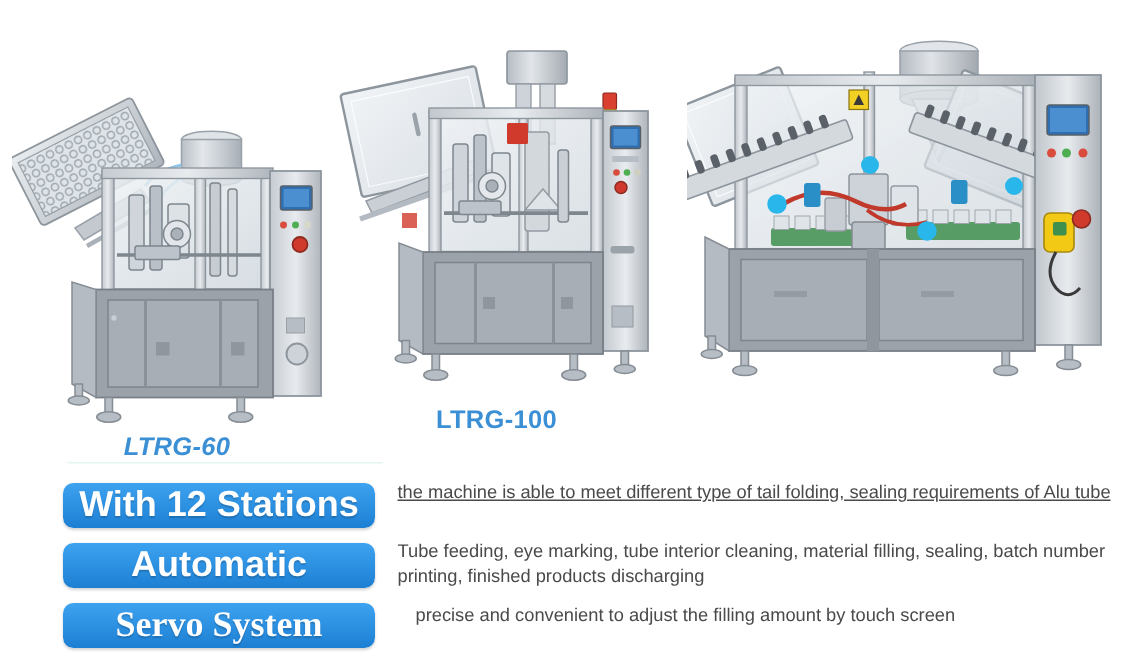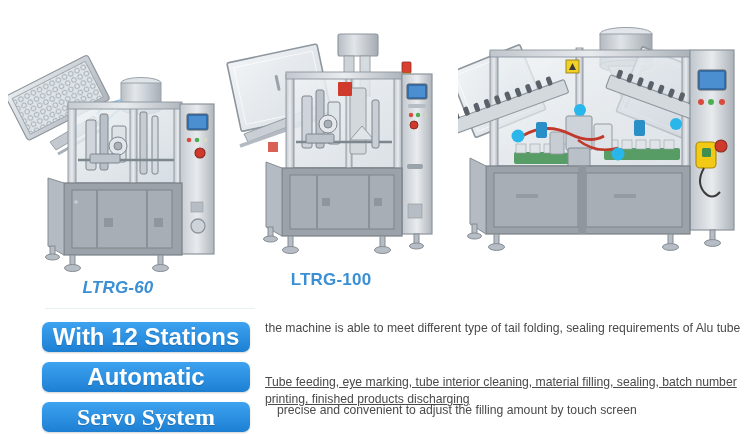--- a/index.html
+++ b/index.html
@@ -13,21 +13,21 @@
 
   
   .gallery { position: absolute; left:0; top:0; width:750px; height:300px; }
   .product { position: absolute; }
   .product svg { display:block; }
   .model-label {
     position: absolute; width:100%; text-align:center;
     color:#3b8fd4; font-size:17px; font-weight:bold;
     letter-spacing:.2px; white-space:nowrap;
   }
-  #prod-60  { left:8px;   top:50px;  width:220px;font-style:italic; }
+  #prod-60  { left:8px;   top:60px;  width:220px;font-style:italic; }
   #prod-100 { left:222px; top:22px;  width:218px; }
   #prod-120 { left:458px; top:12px;  width:288px; }
   #prod-60  .model-label { top:228px; }
   #prod-100 .model-label { top:248px; }
   #prod-120 .model-label { top:258px; }
 
   
   .divider {
     position:absolute; left:45px; top:308px; width:210px; height:1px;
     background:#e4f5f0;
@@ -44,23 +44,23 @@
     color:#ffffff; font-size:24px; font-weight:bold;
     display:flex; align-items:center; justify-content:center;
     text-shadow: 0 1px 1px rgba(0,0,0,.18);
     white-space:nowrap;
   }
   .desc {
     position:absolute; left:265px; right:8px;
     color:#4a4a4a; font-size:12.2px; line-height:1.42;
   }
   #row1 .badge { top:4px; }
-  #row1 .desc  { top:2px; }
+  #row1 .desc  { top:2px;text-decoration:underline; }
   #row2 .badge { top:4px; }
-  #row2 .desc  { top:16px;text-decoration:underline; }
+  #row2 .desc  { top:1px; }
   #row3 .badge { top:4px;font-family:Liberation Serif, serif; }
   #row3 .desc  { top:4px;padding-left:12px; }
   #row1 { height:40px; }
   #row2 { height:40px;padding-left:25px; }
   #row3 { height:40px; }
 </style>
 </head>
 <body>
 
 <div class="page">

